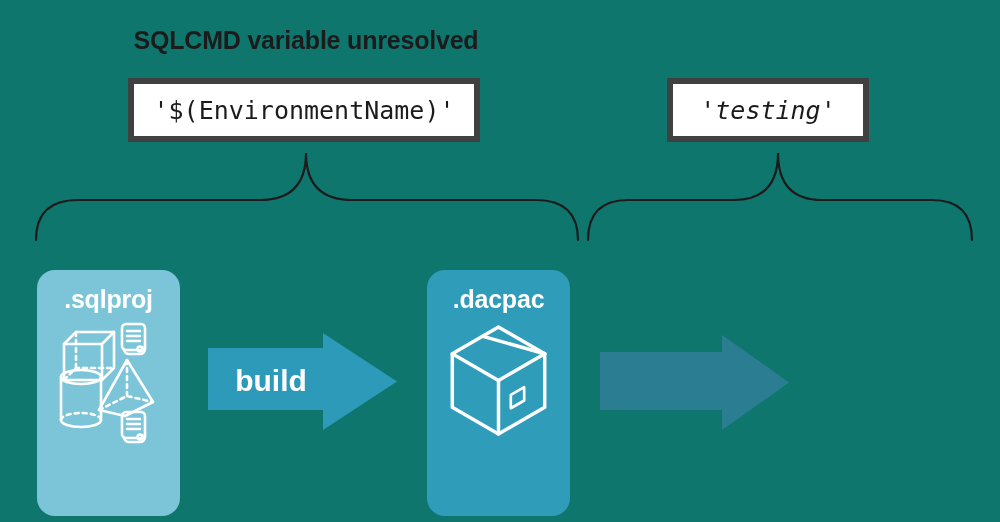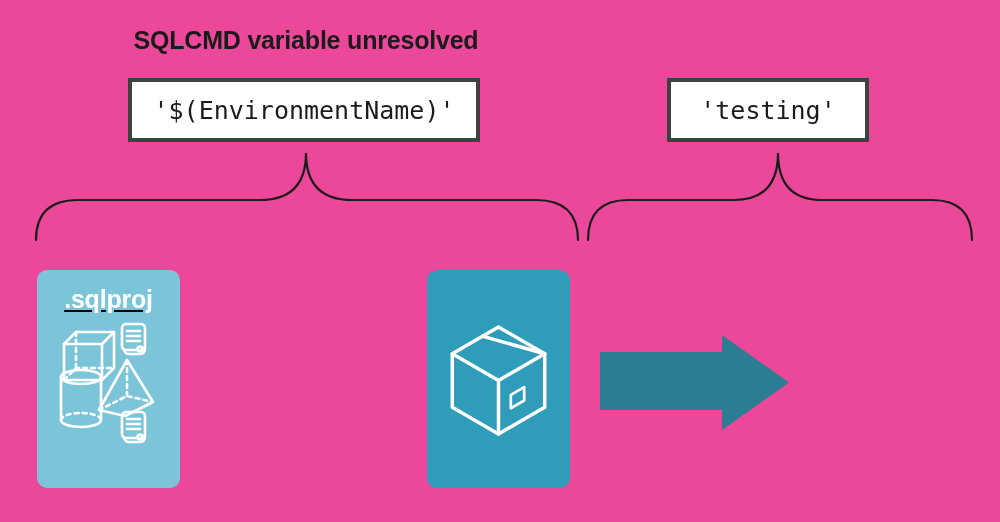--- a/index.html
+++ b/index.html
@@ -1,47 +1,46 @@
 <!DOCTYPE html>
 <html><head>
 <meta charset="utf-8">
 <style>
   html,body{margin:0;padding:0;background:#ffffff;}
   .canvas{
-    position:relative;width:1000px;height:522px;background:#ec4899;
+    position:relative;width:1000px;height:522px;background:#0f766e;
     font-family:"Liberation Sans",sans-serif;overflow:hidden;
   }
   
   .ann-title{
     position:absolute;top:26px;transform:translateX(-50%);
     font-size:25px;font-weight:700;color:#1b1b1b;white-space:nowrap;
     letter-spacing:-0.2px;
   }
   #ann-title-left{left:306px;}
   #ann-title-right{left:758px;}
   
   .code-box{
     position:absolute;top:78px;height:64px;box-sizing:border-box;
-    border:4px solid #404040;background:#ffffff;
+    border:6px solid #404040;background:#ffffff;
     display:flex;align-items:center;justify-content:center;
   }
   #code-box-left{left:128px;width:352px;}
-  #code-box-right{left:667px;width:202px;}
+  #code-box-right{left:667px;width:202px;font-style:italic;}
   .code-text{
     font-family:"DejaVu Sans Mono",monospace;font-size:25px;color:#1b1b1b;
     white-space:nowrap;
   }
   
   .braces-svg{position:absolute;left:0;top:145px;width:1000px;height:100px;}
   .brace{fill:none;stroke:#1b1b1b;stroke-width:2.2;stroke-linecap:round;}
   
   .card{
-    position:absolute;top:270px;width:143px;height:218px;border-radius:10px;
+    position:absolute;top:270px;width:143px;height:246px;border-radius:18px;
     text-align:center;
-    text-decoration:underline;
   }
   #card-sqlproj{left:37px;background:#7cc5d9;}
   #card-dacpac{left:427px;background:#2f9cba;}
   #card-database{left:816px;top:272px;width:142px;background:#2d7d90;}
   .card-label{
     padding-top:15px;font-size:25px;font-weight:700;color:#ffffff;
     letter-spacing:-0.2px;
   }
   .card-icon{position:absolute;}
   #icon-sqlproj{left:22px;top:52px;}
@@ -113,22 +112,29 @@
 
       <g transform="translate(58,88)">
         <rect class="wicon" x="5" y="2" width="23" height="26" rx="4"></rect>
         <path class="wicon" d="M10 9 h13 M10 14 h13 M10 19 h13"></path>
         <path class="wicon" d="M28 24 v3 a5 5 0 0 1 -5 5 h-11 a5 5 0 0 1 -5 -5"></path>
         <circle class="wicon" cx="23" cy="27" r="2.5"></circle>
       </g>
     </svg>
   </div>
 
+  <div class="arrow" id="arrow-build">
+    <svg width="190" height="97" viewBox="0 0 190 97" xmlns="http://www.w3.org/2000/svg">
+      <polygon points="0,15 115,15 115,0 189,48.5 115,97 115,77 0,77" fill="#2c9ab8"></polygon>
+    </svg>
+    <div class="arrow-label">build</div>
+  </div>
 
   <div class="card" id="card-dacpac">
+    <div class="card-label">.dacpac</div>
     <svg class="card-icon" id="icon-dacpac" width="105" height="115" viewBox="0 0 100 112" xmlns="http://www.w3.org/2000/svg">
       <path class="wicon-bold" d="M50 4 L95 30 L50 56 L5 30 Z"></path>
       <path class="wicon-bold" d="M35 13 L95 30"></path>
       <path class="wicon-bold" d="M5 30 V82 L50 108 L95 82 V30"></path>
       <path class="wicon-bold" d="M50 56 V108"></path>
       <path class="wicon" d="M62 70 L75 62.5 L75 75.5 L62 83 Z"></path>
     </svg>
   </div>
 
   <div class="arrow" id="arrow-deploy">

